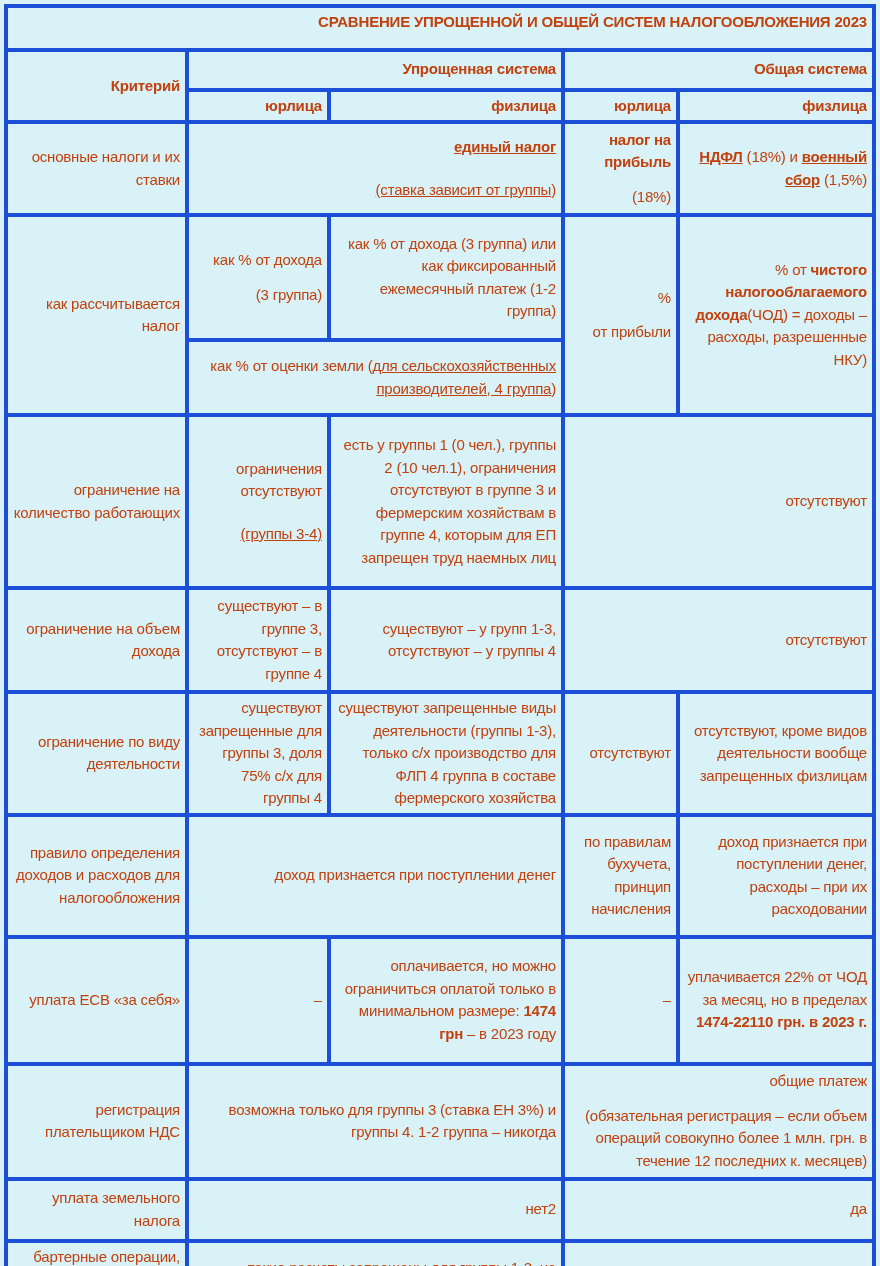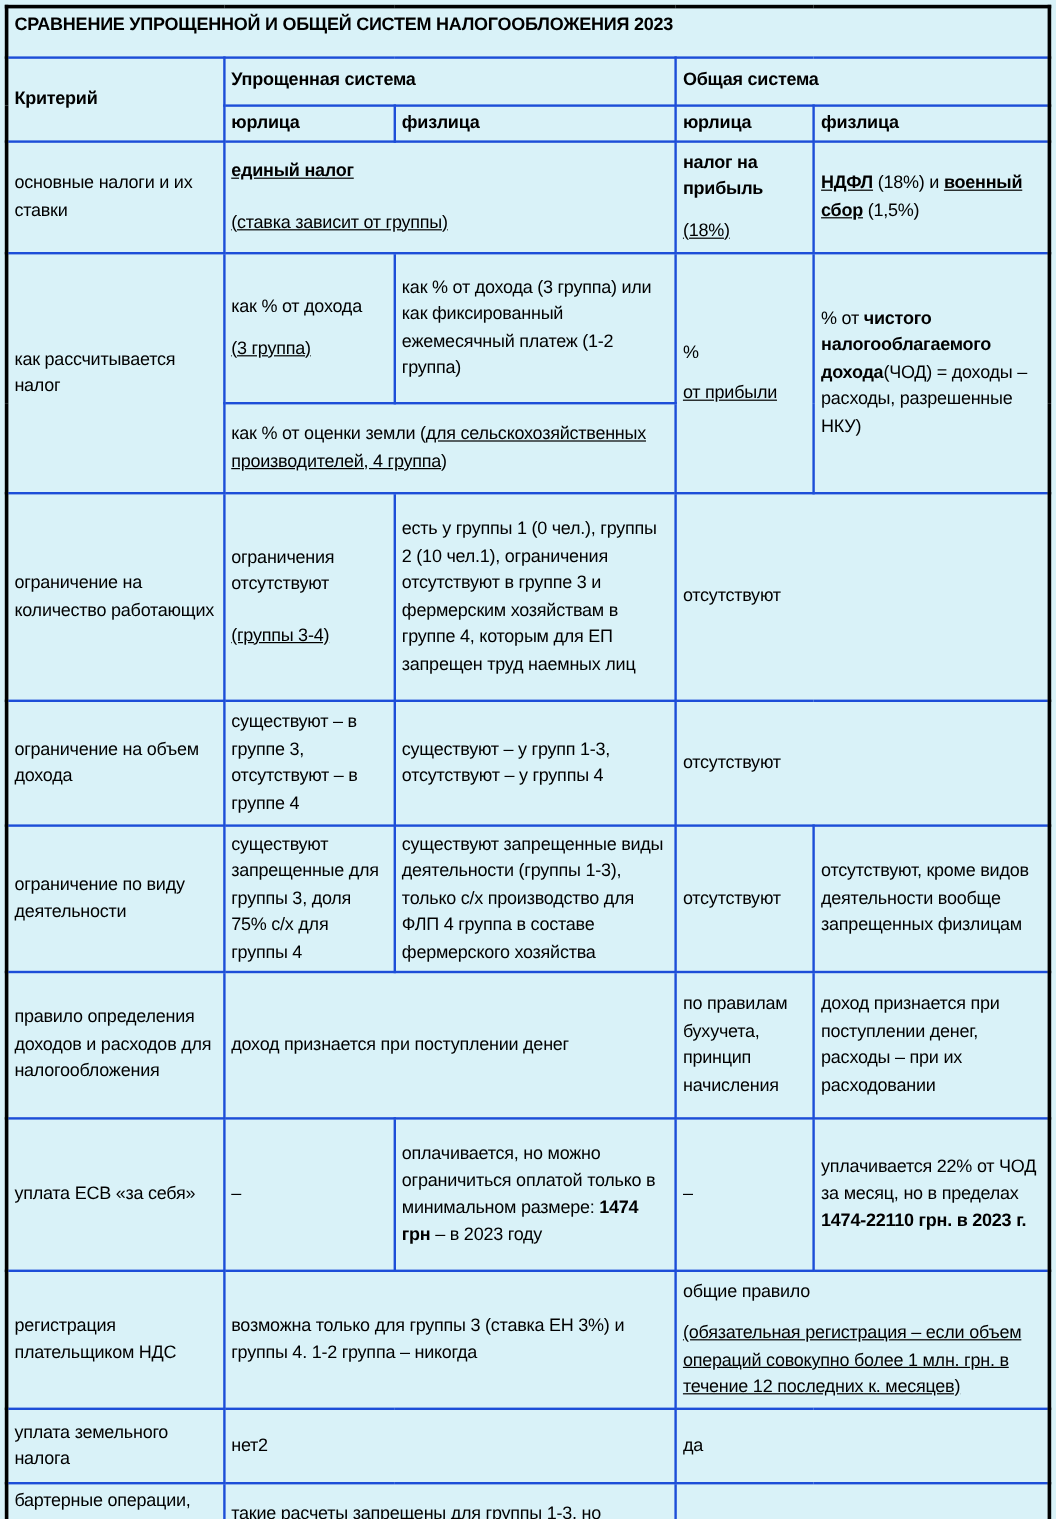--- a/index.html
+++ b/index.html
@@ -11,36 +11,36 @@
   }
   .page { padding: 4px; box-sizing: border-box; }
   table.cmp {
     border-collapse: collapse;
     table-layout: fixed;
     width: 872px;
     background: #d9f2f8;
     border: 3px solid #000;
   }
   td {
-    border: 2px solid #1d4ed8;
-    text-align: left;
+    border: 4px solid #1d4ed8;
+    text-align: right;
     vertical-align: middle;
     padding: 3px 5px;
-    color: #000000;
+    color: #c2410c;
     font-size: 15px;
     line-height: 1.5;
     letter-spacing: -0.2px;
     word-wrap: break-word;
   }
   .b { font-weight: bold; }
   .u { text-decoration: underline; }
   .title-cell { font-weight: bold; font-size: 15px; padding-bottom: 14px; }
   .hdr { font-weight: bold; }
   .p + .p { margin-top: 20px; text-decoration: underline; }
-  .p-sm + .p-sm { margin-top: 12px; text-decoration: underline; }
+  .p-sm + .p-sm { margin-top: 12px; }
 </style>
 </head>
 <body>
 
 <div class="page">
   <table class="cmp">
     <colgroup>
       <col style="width:181px">
       <col style="width:142px">
       <col style="width:234px">
@@ -142,21 +142,21 @@
       <td>–</td>
       <td>
         <span>уплачивается 22% от ЧОД за месяц, но в пределах </span><span class="b">1474-22110 грн. в 2023 г.</span>
       </td>
     </tr>
 
     <tr style="height:115px">
       <td>регистрация плательщиком НДС</td>
       <td colspan="2">возможна только для группы 3 (ставка ЕН 3%) и группы 4. 1-2 группа – никогда</td>
       <td colspan="2">
-        <div class="p-sm">общие правило</div>
+        <div class="p-sm">общие платеж</div>
         <div class="p-sm">(обязательная регистрация – если объем операций совокупно более 1 млн. грн. в течение 12 последних к. месяцев)</div>
       </td>
     </tr>
 
     <tr style="height:62px">
       <td>уплата земельного налога</td>
       <td colspan="2">нет2</td>
       <td colspan="2">да</td>
     </tr>
 

